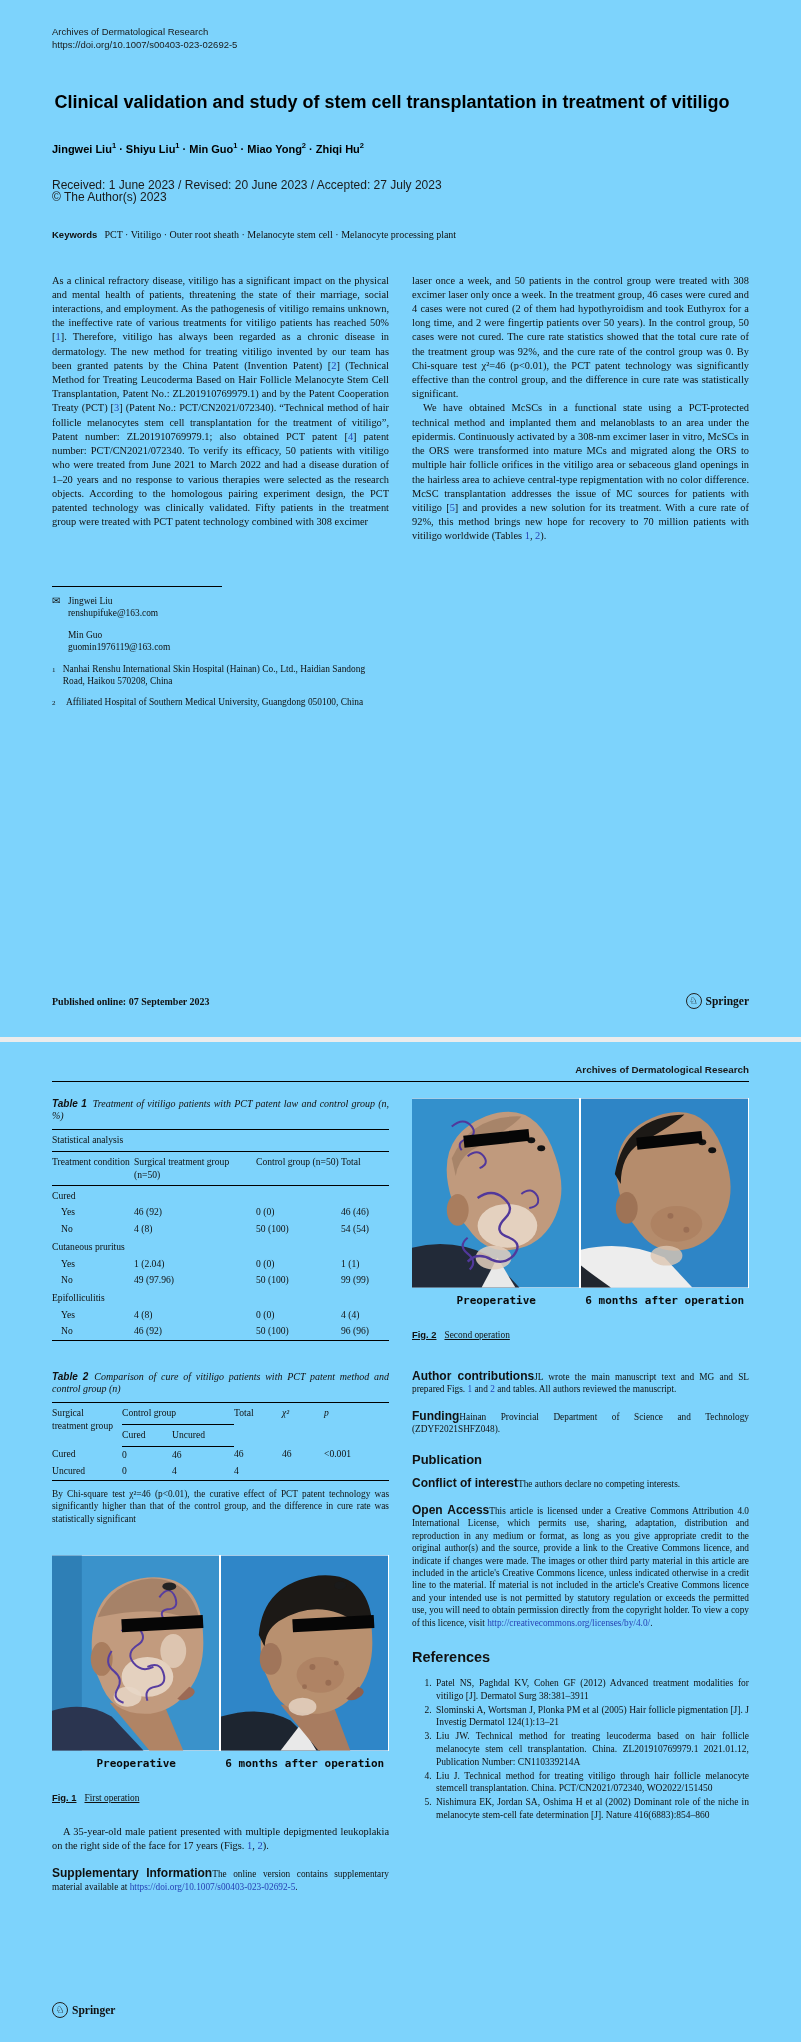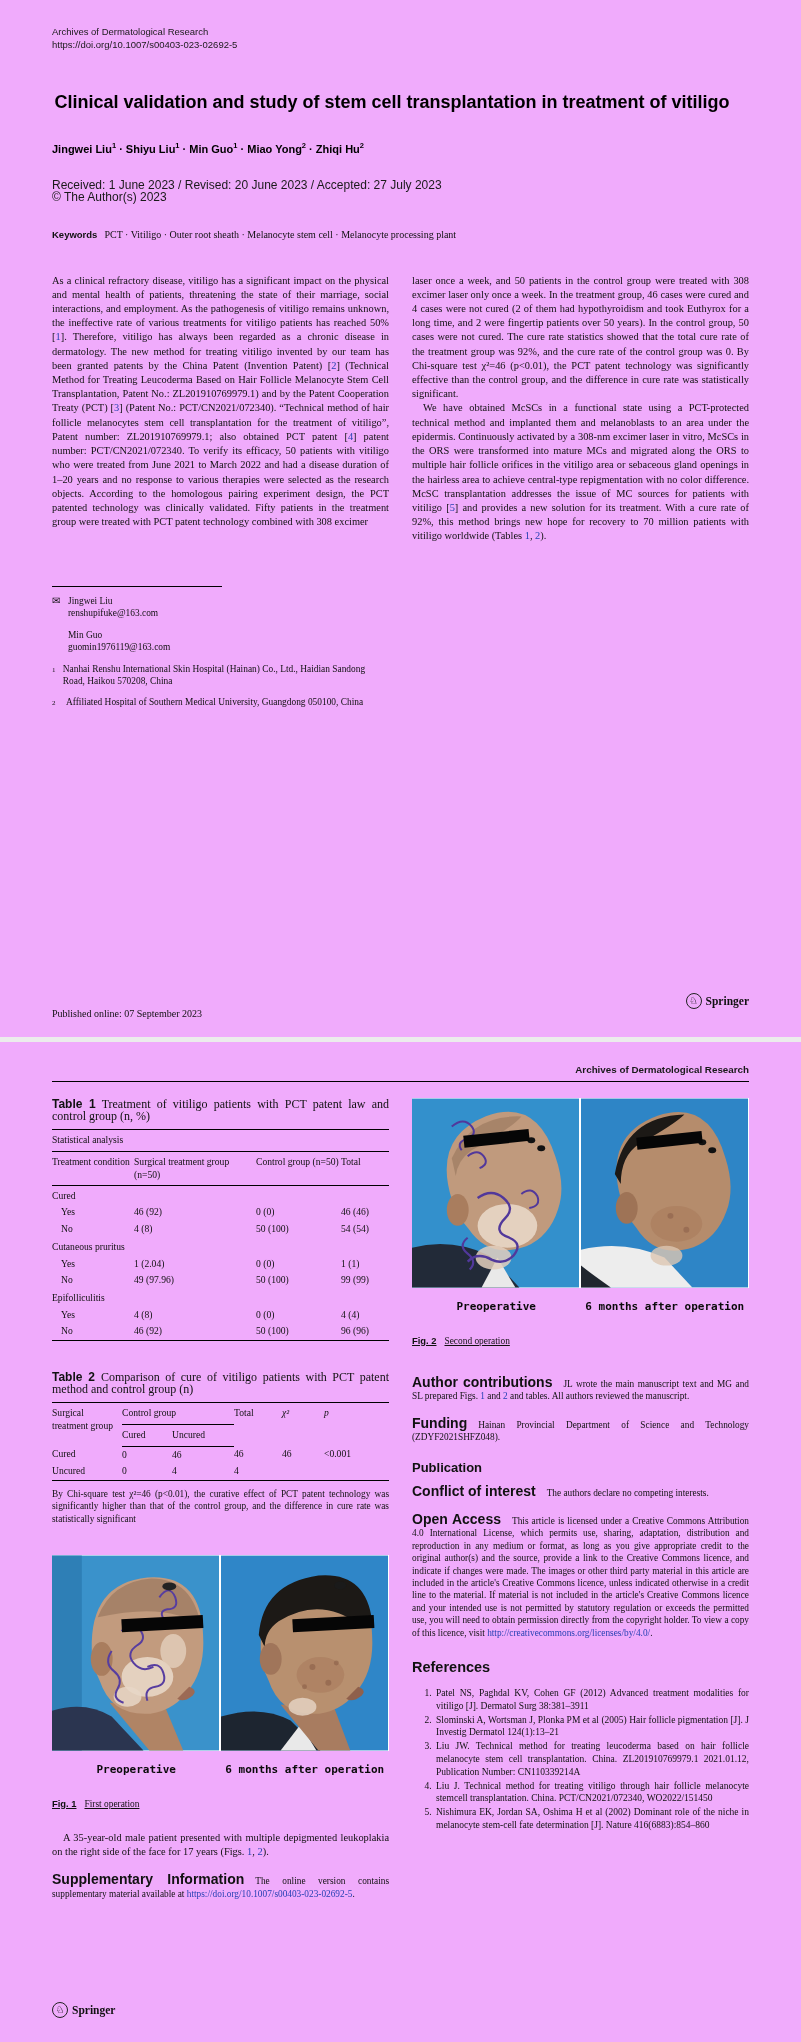--- a/index.html
+++ b/index.html
@@ -1,19 +1,19 @@
 <!DOCTYPE html>
 <html><head>
 <meta charset="utf-8">
 <style>
   html,body{margin:0;padding:0;background:#fff;}
   body{width:801px;font-family:"Liberation Serif",serif;color:#111;-webkit-font-smoothing:antialiased;}
   .sans{font-family:"Liberation Sans",sans-serif;}
   .lk{color:#2641b4;}
-  .page{width:801px;box-sizing:border-box;padding:0 52px;position:relative;background:#f0abfc;overflow:hidden;}
+  .page{width:801px;box-sizing:border-box;padding:0 52px;position:relative;background:#7dd3fc;overflow:hidden;}
   .page1{height:1037px;padding-top:26px;}
   .page-divider{height:5px;background:#ececec;}
   .page2{height:1000px;padding-top:22px;}
 
   
   .jline{font-family:"Liberation Sans",sans-serif;font-size:9.5px;line-height:12.5px;color:#1a1a1a;}
   .banner-wrap{position:relative;margin-top:12px;}
   .banner{width:478px;box-sizing:border-box;border-top:2.2px solid #000;background:#c7c7c7;
           font-family:"Liberation Sans",sans-serif;font-weight:bold;font-size:10.5px;letter-spacing:.6px;
           padding:5px 9px 5px 9px;color:#1a1a1a;}
@@ -34,59 +34,59 @@
   .bodytext p{margin:0;font-size:10.4px;line-height:14.2px;text-align:justify;}
   .bodytext p.ind{text-indent:11px;}
 
   
   .footnote-rule{width:170px;border-top:1px solid #000;margin-top:42px;}
   .corr{margin-top:8px;font-size:9.4px;line-height:12.6px;}
   .corr-entry{display:flex;margin-bottom:9px;}
   .corr-entry .env{width:16px;font-size:10px;}
   .aff{display:flex;margin-bottom:8px;font-size:9.4px;line-height:12.6px;width:330px;}
   .aff sup{width:14px;font-size:7px;padding-top:1px;}
-  .pubonline{position:absolute;left:52px;bottom:18px;font-size:10px;font-weight:normal;}
+  .pubonline{position:absolute;left:52px;bottom:30px;font-size:10px;font-weight:bold;}
   .sp-logo{font-size:11.5px;font-weight:bold;font-family:"Liberation Serif",serif;display:flex;align-items:center;gap:4px;}
   .sp-logo .sp-mark{display:inline-block;width:14px;height:14px;border:1.2px solid #222;border-radius:50%;
        font-size:10px;line-height:13px;text-align:center;font-weight:normal;}
   .sp-p1{position:absolute;right:52px;bottom:28px;}
   .sp-p2{position:absolute;left:52px;bottom:24px;}
 
   
   .p2-header{text-align:right;font-family:"Liberation Sans",sans-serif;font-weight:bold;font-size:9.8px;color:#1a1a1a;}
   .p2-rule{border-top:1.6px solid #000;margin-top:6px;margin-bottom:16px;}
-  .tcaption{font-size:12px;line-height:12.2px;text-align:justify;margin-bottom:7px;}
+  .tcaption{font-size:10px;line-height:12.2px;text-align:justify;margin-bottom:7px;font-style:italic;}
   .tcaption .tlab{font-family:"Liberation Sans",sans-serif;font-weight:bold;margin-right:6px;}
   table{border-collapse:collapse;width:337px;font-size:9.6px;}
   td{padding:2px 2px 2px 0;vertical-align:top;line-height:12.6px;}
   .t-top{border-top:1.4px solid #000;}
   .t-thin{border-bottom:.8px solid #000;}
   .t-bot{border-bottom:1.4px solid #000;}
   .sect-row td{padding:4px 0;}
   .hdr td{padding:4px 2px 4px 0;}
   .grp td{padding-top:3.5px;}
   .dat td:first-child{padding-left:9px;}
   .it{font-style:italic;}
   .t2 .cg{border-bottom:.8px solid #000;}
   .tfoot{font-size:9.3px;line-height:12.4px;text-align:justify;margin-top:7px;}
 
   
   .figure{width:337px;}
   .photos{display:flex;gap:2px;background:#fff;}
   .photos svg{display:block;}
-  .figlabels{display:flex;margin-top:12px;}
+  .figlabels{display:flex;margin-top:6px;}
   .figlabels span{width:50%;text-align:center;font-family:"DejaVu Sans Mono",monospace;
       font-weight:bold;font-size:11px;letter-spacing:0;color:#0a0a0a;white-space:nowrap;}
   .figcap{margin-top:22px;font-size:9.4px;text-decoration:underline;}
   .figcap .tlab{font-family:"Liberation Sans",sans-serif;font-weight:bold;margin-right:8px;}
 
   .para{font-size:10.4px;line-height:14.2px;text-align:justify;margin:0;}
   .para.ind{text-indent:11px;}
   .note{font-size:9.3px;line-height:12.4px;text-align:justify;margin:0;}
-  .note .nlab{font-family:"Liberation Sans",sans-serif;font-weight:bold;font-size:14px;margin-right:11px;}.mt14{margin-top:14px;}.mt22{margin-top:22px;}.mt30{margin-top:30px;}
+  .note .nlab{font-family:"Liberation Sans",sans-serif;font-weight:bold;font-size:12px;margin-right:0;}.mt14{margin-top:14px;}.mt22{margin-top:22px;}.mt30{margin-top:30px;}
   .h-decl{font-family:"Liberation Sans",sans-serif;font-weight:bold;font-size:13px;margin:16px 0 10px 0;}
   .h-refs{font-family:"Liberation Sans",sans-serif;font-weight:bold;font-size:14.5px;margin:20px 0 12px 0;}
   ol.refs{margin:0;padding:0 0 0 22px;font-size:9.5px;line-height:12.8px;}
   ol.refs li{margin-bottom:1px;text-align:justify;padding-left:2px;}
 </style>
 </head>
 <body>
 
 <div class="page page1">
   <div class="jline">Archives of Dermatological Research</div>

